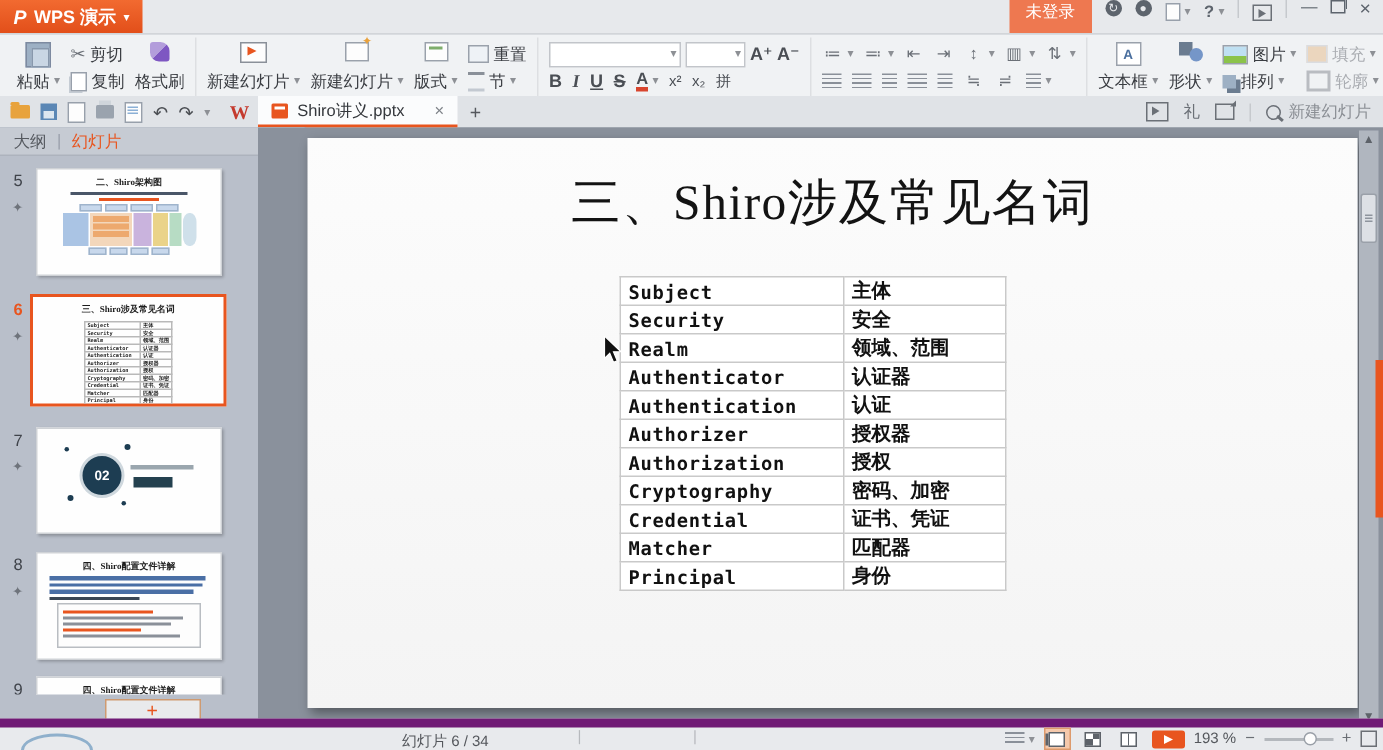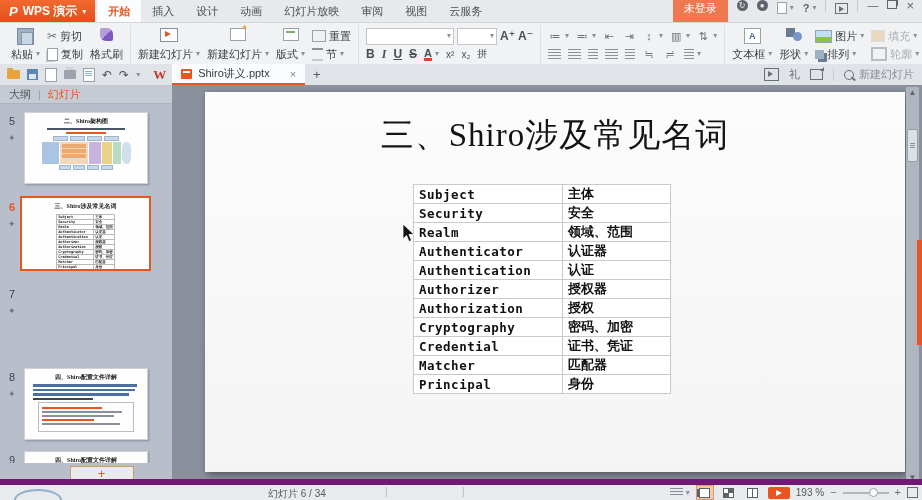--- a/index.html
+++ b/index.html
@@ -171,30 +171,20 @@
 </style>
 </head>
 <body>
 
 <div class="titlebar">
   <div class="logo">
     <span class="pmark">P</span>
     <span>WPS 演示</span>
     <span class="ic" style="font-size:8px">▾</span>
   </div>
-  <div class="menu-tabs">
-    <span class="menu-tab active">开始</span>
-    <span class="menu-tab">插入</span>
-    <span class="menu-tab">设计</span>
-    <span class="menu-tab">动画</span>
-    <span class="menu-tab">幻灯片放映</span>
-    <span class="menu-tab">审阅</span>
-    <span class="menu-tab">视图</span>
-    <span class="menu-tab">云服务</span>
-  </div>
   <div class="tb-right">
     <span class="login">未登录</span>
     <span class="circ">↻</span>
     <span class="circ">●</span>
     <span class="ctrl">
         <span class="docic" style="width:8px;height:10px"></span>
         <span class="cr">▾</span>
       </span>
     <span class="ctrl">
         <span class="helpq">?</span>
@@ -505,20 +495,29 @@
             <tr>
               <td class="m0">Principal</td>
               <td class="m1">身份</td>
             </tr>
           </tbody>
         </table>
     </div>
 
     <span class="tnum" style="top:185px">7</span>
     <span class="tstar" style="top:203px">✦</span>
+    <div class="thumb" style="top:182px;height:71px">
+      <div class="s7circle">02</div>
+      <span class="s7dot" style="left:18px;top:12px;width:3px;height:3px"></span>
+      <span class="s7dot" style="left:58px;top:10px;width:4px;height:4px"></span>
+      <span class="s7dot" style="left:20px;top:44px;width:4px;height:4px"></span>
+      <span class="s7dot" style="left:56px;top:48px;width:3px;height:3px"></span>
+      <span class="s7txt"></span>
+      <span class="s7btn"></span>
+    </div>
 
     <span class="tnum" style="top:268px">8</span>
     <span class="tstar" style="top:286px">✦</span>
     <div class="thumb" style="top:265px;height:72px">
       <div class="t-title">四、Shiro配置文件详解</div>
       <div class="pline b" style="width:104px"></div>
       <div class="pline b" style="width:102px"></div>
       <div class="pline b" style="width:96px"></div>
       <div class="pline" style="width:60px;margin-right:48px"></div>
       <div class="codebox">

